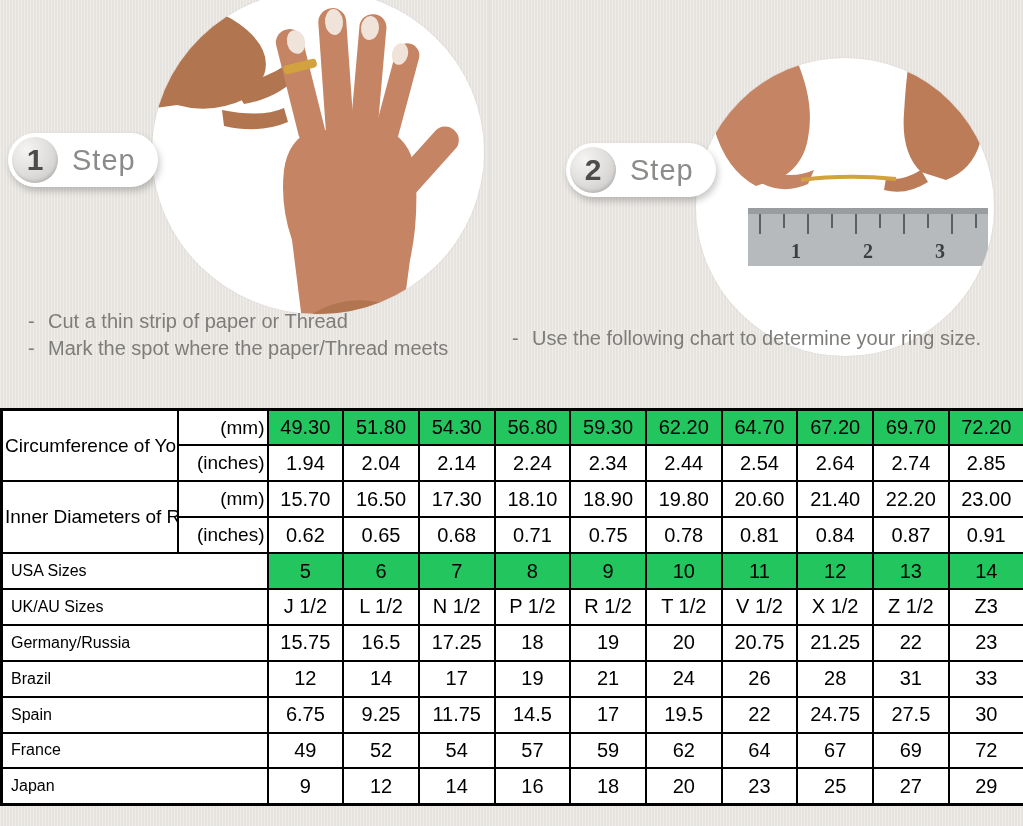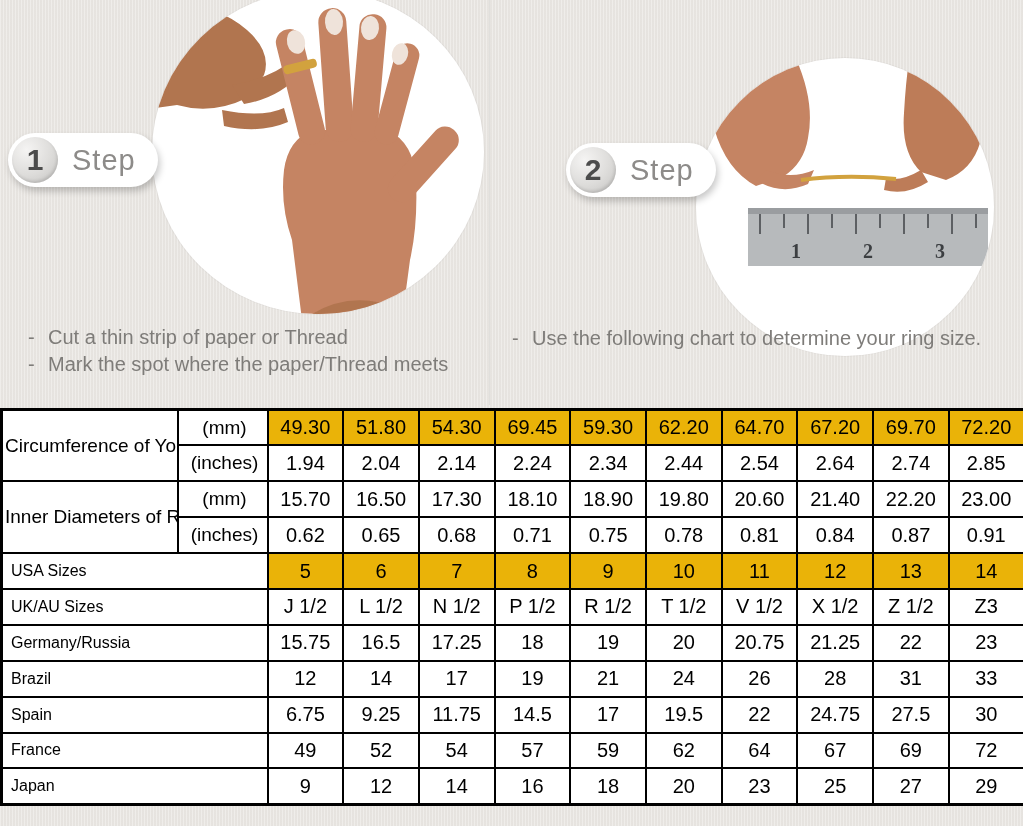--- a/index.html
+++ b/index.html
@@ -30,42 +30,42 @@
   .step-num {
     width: 46px; height: 46px; border-radius: 50%;
     background: radial-gradient(circle at 32% 28%, #f5f4f3 0%, #dddcda 55%, #c3c2c0 100%);
     color: #4c4c4c; font-size: 30px; font-weight: bold;
     display: flex; align-items: center; justify-content: center;
     margin-right: 14px; box-shadow: inset -1px -2px 3px rgba(0,0,0,0.12);
   }
   .step-label { color: #8d8b89; font-size: 29px; letter-spacing: 1px; }
 
   .bullets { list-style: none; color: #7e7c79; font-size: 20px; line-height: 27px; position: absolute; }
-  .bullets-1 { left: 22px; top: 324px; width: 465px; }
+  .bullets-1 { left: 22px; top: 308px; width: 465px; }
   .bullets-2 { left: 506px; top: 325px; width: 515px; }
   .bullets li { padding-left: 26px; position: relative; }
   .bullets li::before { content: "-"; position: absolute; left: 6px; }
 
   table.size-table {
     position: absolute; left: 0; top: 408px; width: 1023px;
     border-collapse: collapse; table-layout: fixed; background: #ffffff;
     border: 3px solid #000;
   }
   .size-table col.c-label { width: 176px; }
   .size-table col.c-sub { width: 90px; }
   .size-table col.c-val { width: 75.7px; }
   .size-table td {
     border: 2px solid #000; height: 35.9px;
     font-size: 20px; color: #000; text-align: center; vertical-align: middle;
     padding: 0 2px; overflow: hidden; white-space: nowrap;
   }
   .size-table td.label-cell { font-size: 19px; }
   .size-table td.label-cell.wide { text-align: left; padding-left: 8px; font-size: 16px; }
-  .size-table td.sublabel-cell { text-align: center; padding-left: 6px; font-size: 19px; }
-  .size-table td.shaded { background: #eab308; }
+  .size-table td.sublabel-cell { text-align: right; padding-left: 6px; font-size: 19px; }
+  .size-table td.shaded { background: #22c55e; }
 </style>
 </head>
 <body>
 
 <div class="page">
   <div class="top-divider"></div>
 
   <div class="photo-circle circle-1">
     <svg viewBox="0 0 332 324">
 
@@ -174,21 +174,21 @@
         <col class="c-val">
         <col class="c-val">
     </colgroup>
     <tbody>
         <tr>
           <td class="label-cell" rowspan="2">Circumference of Your Finger</td>
           <td class="sublabel-cell">(mm)</td>
           <td class="value-cell shaded">49.30</td>
           <td class="value-cell shaded">51.80</td>
           <td class="value-cell shaded">54.30</td>
-          <td class="value-cell shaded">69.45</td>
+          <td class="value-cell shaded">56.80</td>
           <td class="value-cell shaded">59.30</td>
           <td class="value-cell shaded">62.20</td>
           <td class="value-cell shaded">64.70</td>
           <td class="value-cell shaded">67.20</td>
           <td class="value-cell shaded">69.70</td>
           <td class="value-cell shaded">72.20</td>
         </tr>
         <tr>
           <td class="sublabel-cell">(inches)</td>
           <td class="value-cell">1.94</td>

